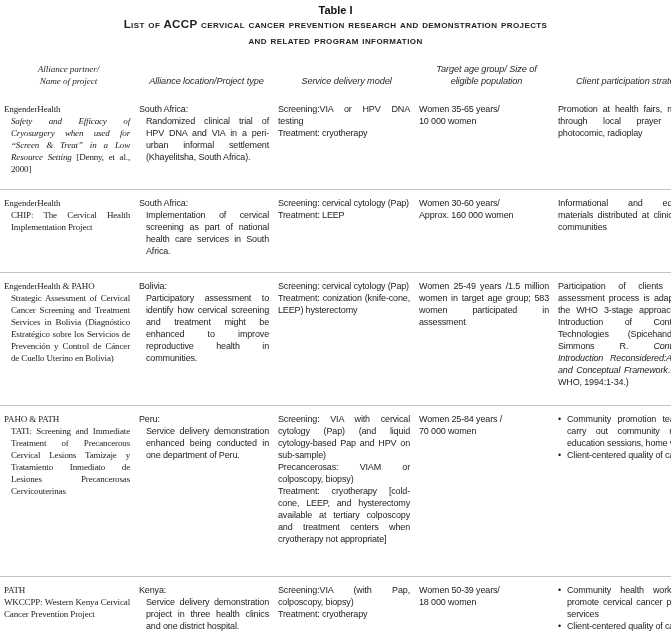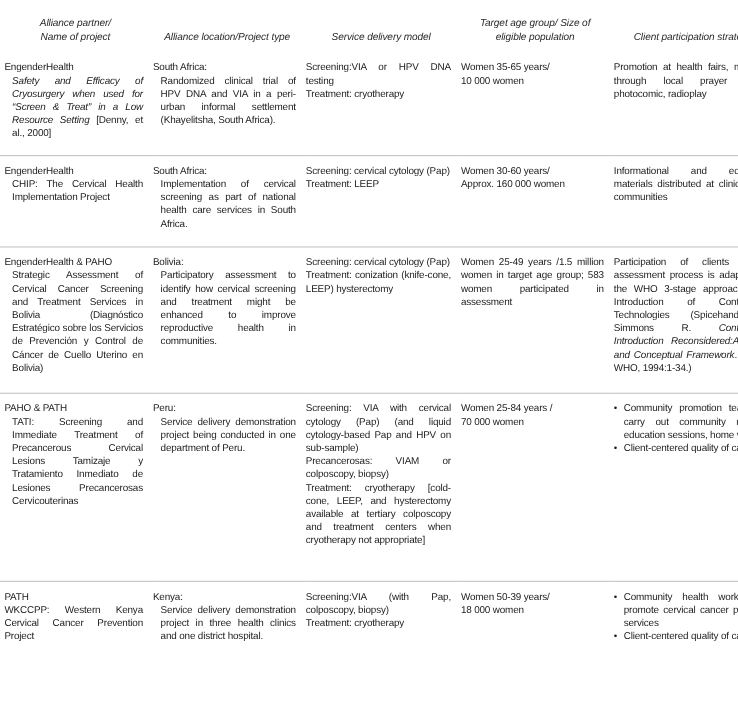--- a/index.html
+++ b/index.html
@@ -55,21 +55,21 @@
     letter-spacing: -0.1px;
   }
   td {
     vertical-align: top;
     font-size: 9px;
     line-height: 12px;
     letter-spacing: -0.15px;
     text-align: justify;
     padding: 7px 9px 0 0;
   }
-  td:first-child, th:first-child { padding-left: 4px; }
+  td:first-child, th:first-child { padding-left: 4px; font-family: Liberation Serif, serif; }
   td:last-child, th:last-child { padding-right: 3px; }
   tbody tr + tr td {
     border-top: 1px solid #c3c3c3;
   }
   .para { }
   .para.indent { padding-left: 7px; }
   .para.bullet { display: flex; }
   .para.bullet .marker {
     flex: 0 0 9px;
     width: 9px;
@@ -79,20 +79,25 @@
     flex: 1 1 auto;
     display: block;
     text-align: justify;
   }
   .it { font-style: italic; }
 </style>
 </head>
 <body>
 
 <div class="page">
+  <div class="caption">
+    <div class="table-label">Table I</div>
+    <div class="table-title">List of ACCP cervical cancer prevention research and demonstration projects</div>
+    <div class="table-title">and related program information</div>
+  </div>
   <table class="tbl">
     <thead>
       <tr id="headrow">
           <th style="width: 129px;">
             <div>Alliance partner/</div>
             <div>Name of project</div>
           </th>
           <th style="width: 131px;">
             <div>Alliance location/Project type</div>
           </th>
@@ -171,21 +176,21 @@
             <div class="para"><span class="runs"><span>Participation of clients in the assessment process is adapted from the WHO 3-stage approach to the Introduction of Contraceptive Technologies (Spicehandler J, Simmons R. </span><span class="it">Contraceptive Introduction Reconsidered:A Review and Conceptual Framework</span><span>. Ginebra: WHO, 1994:1-34.)</span></span></div>
           </td>
         </tr>
         <tr style="height: 171px;">
           <td>
             <div class="para"><span class="runs"><span>PAHO &amp; PATH</span></span></div>
             <div class="para indent"><span class="runs"><span>TATI: Screening and Immediate Treatment of Precancerous Cervical Lesions Tamizaje y Tratamiento Inmediato de Lesiones Precancerosas Cervicouterinas</span></span></div>
           </td>
           <td>
             <div class="para"><span class="runs"><span>Peru:</span></span></div>
-            <div class="para indent"><span class="runs"><span>Service delivery demonstration project being conducted in one department of Peru.</span></span></div>
+            <div class="para indent"><span class="runs"><span>Service delivery demonstration enhanced being conducted in one department of Peru.</span></span></div>
           </td>
           <td>
             <div class="para"><span class="runs"><span>Screening: VIA with cervical cytology (Pap) (and liquid cytology-based Pap and HPV on sub-sample)</span></span></div>
             <div class="para"><span class="runs"><span>Precancerosas: VIAM or colposcopy, biopsy)</span></span></div>
             <div class="para"><span class="runs"><span>Treatment: cryotherapy [cold-cone, LEEP, and hysterectomy available at tertiary colposcopy and treatment centers when cryotherapy not appropriate]</span></span></div>
           </td>
           <td>
             <div class="para"><span class="runs"><span>Women 25-84 years /</span></span></div>
             <div class="para"><span class="runs"><span>70 000 women</span></span></div>
           </td>

